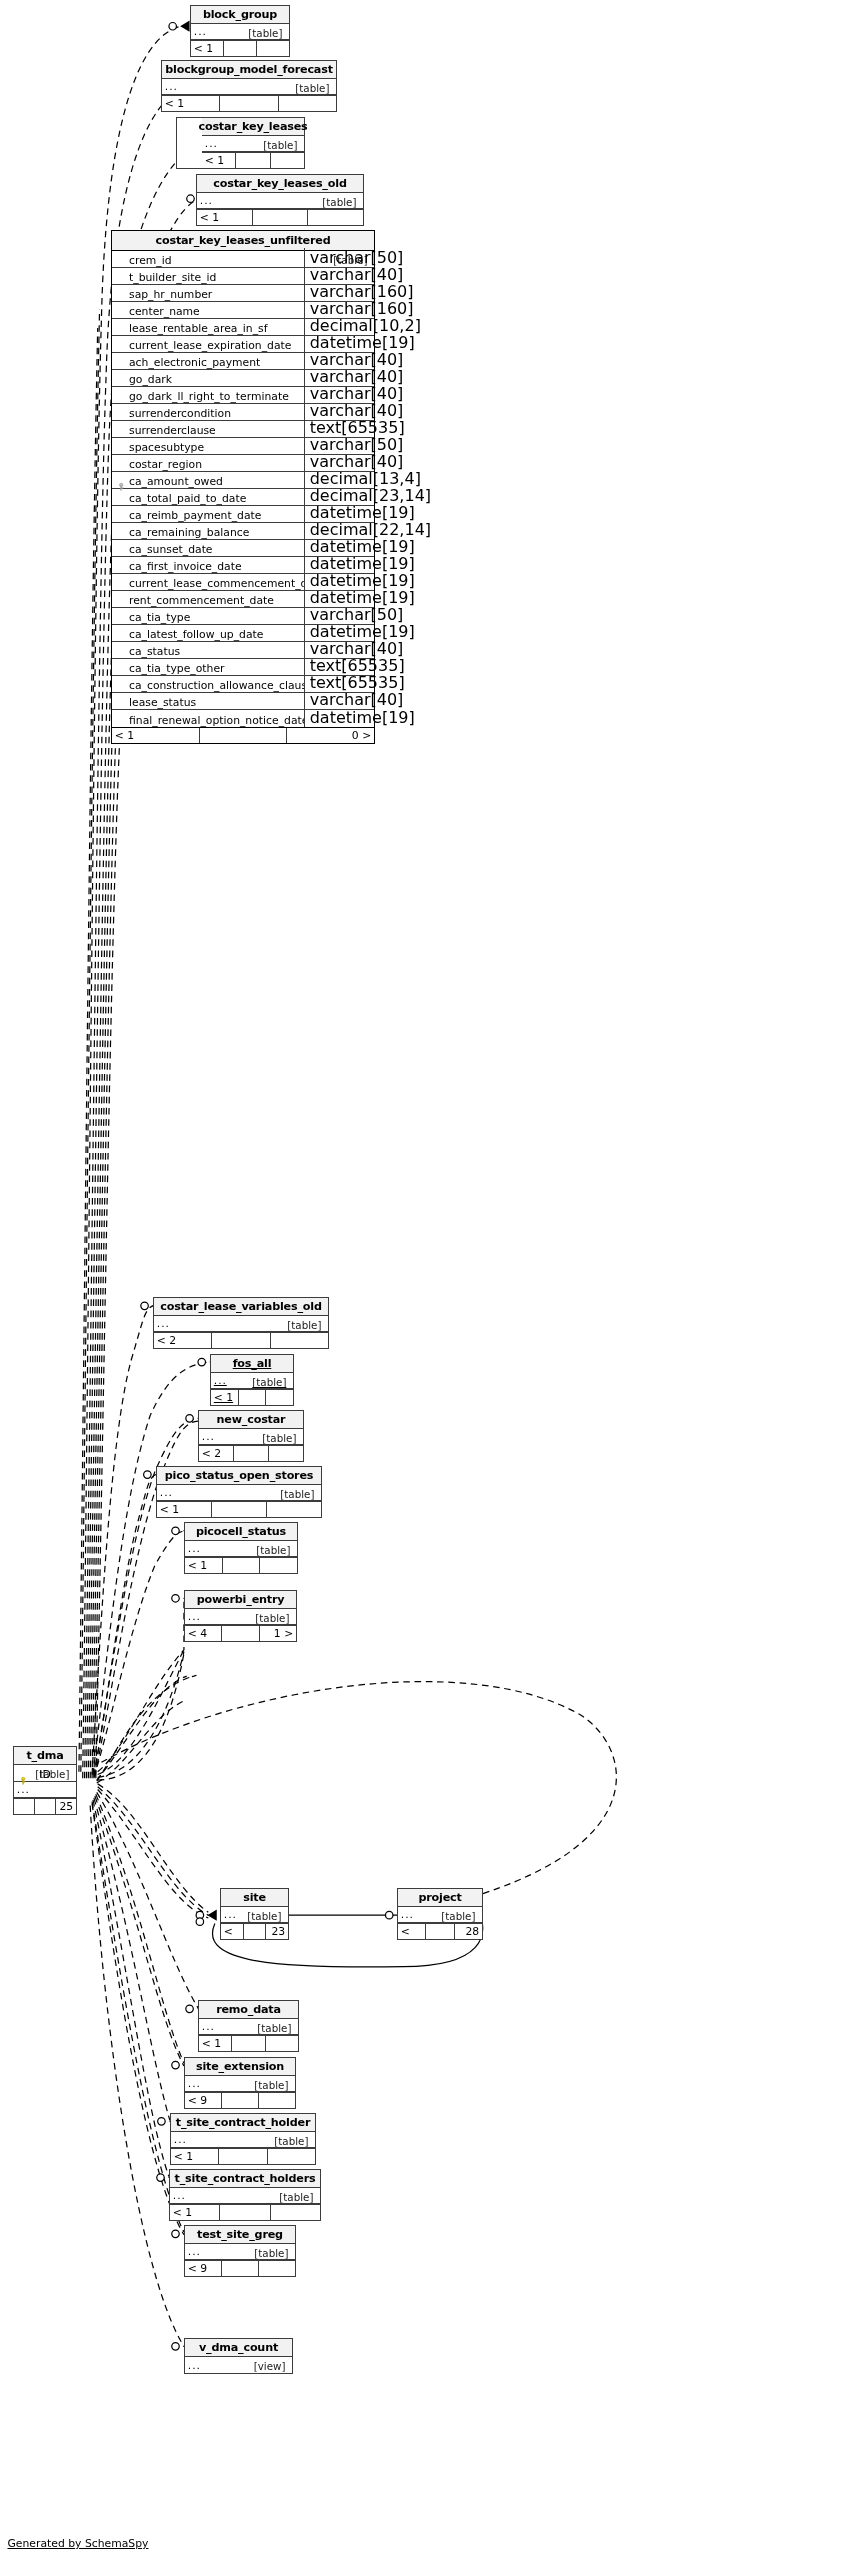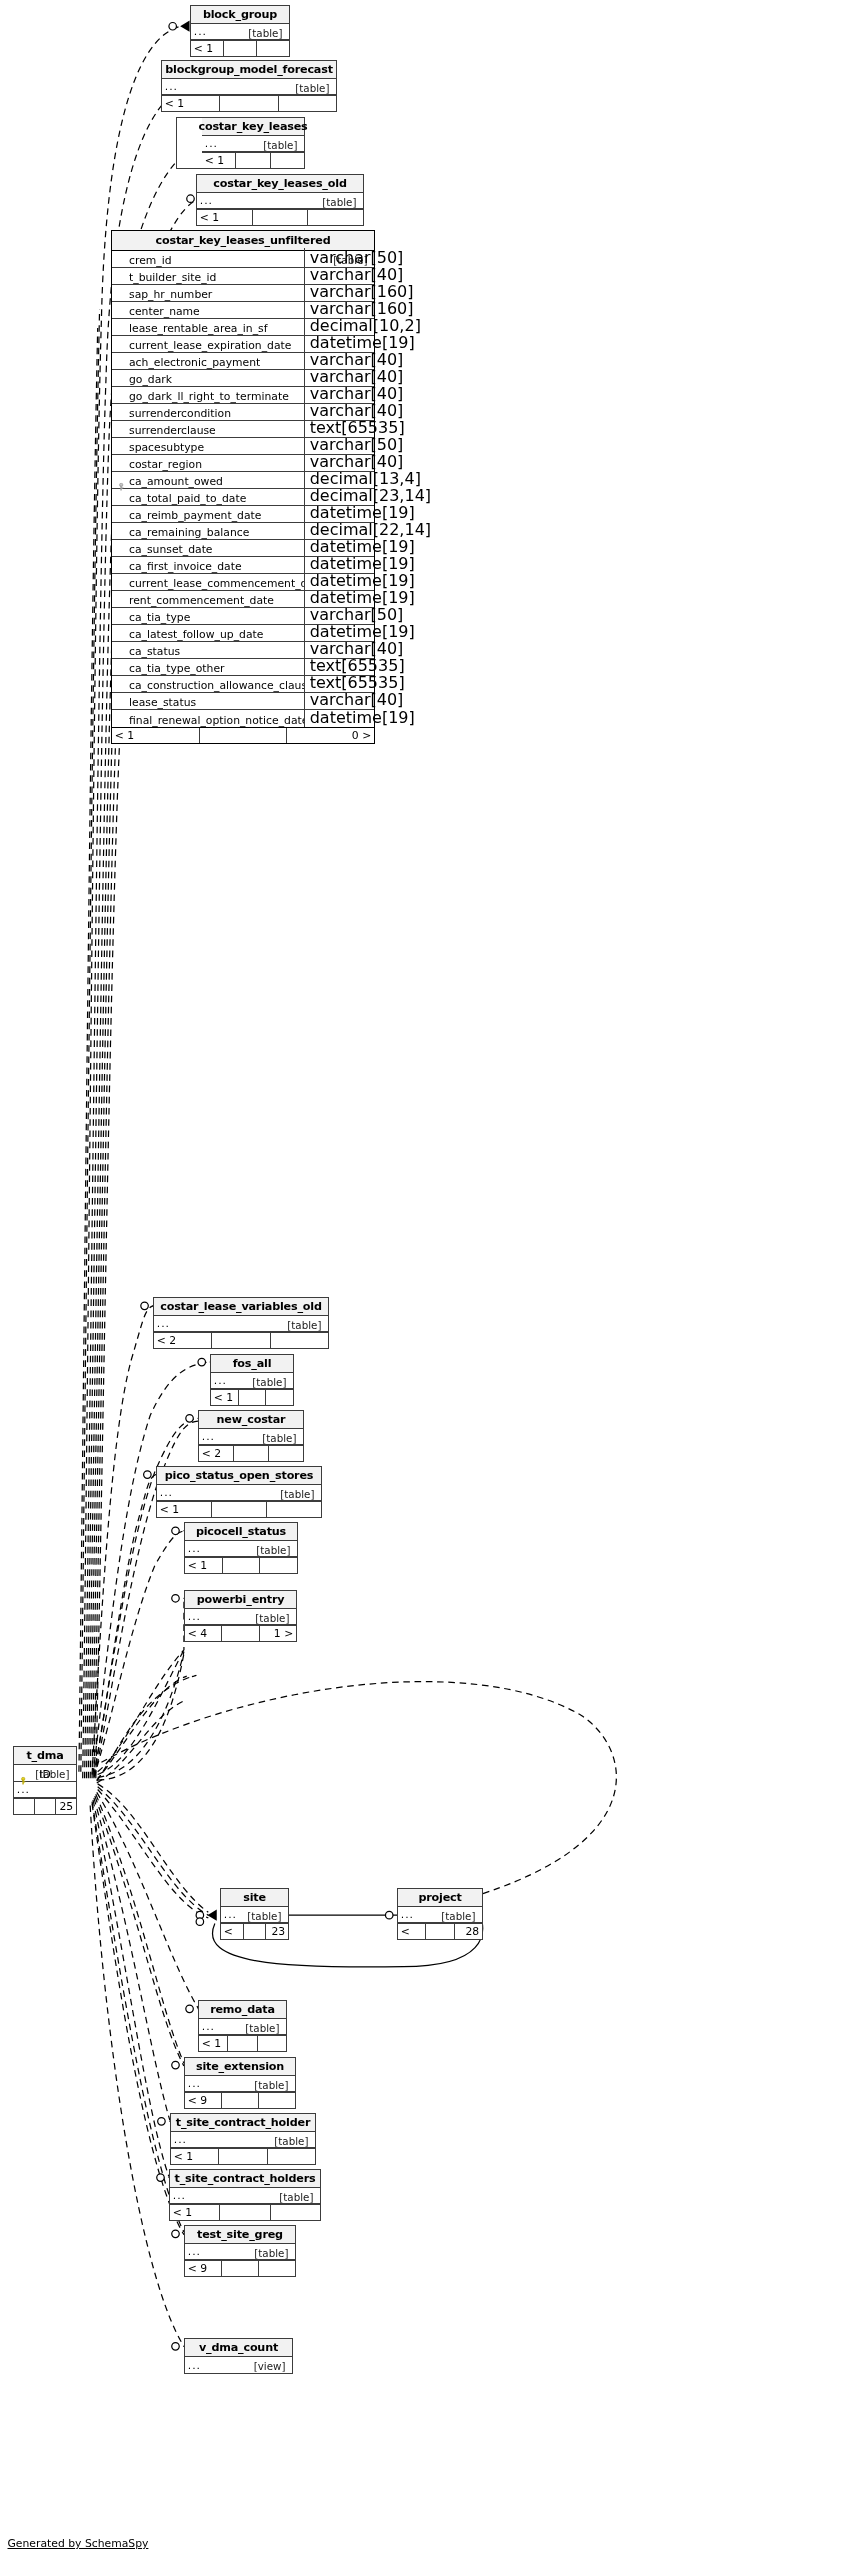--- a/index.html
+++ b/index.html
@@ -397,21 +397,21 @@
       <span class="ttype">[table]</span>
     </div>
     <div class="ellipsis">...</div>
     <div class="foot">
       <div class="fc">&lt; 2</div>
       <div class="fc"></div>
       <div class="fc r"></div>
     </div>
   </div>
 
-  <div class="node" style="left:210px;top:1354px;width:84px;">
+  <div class="node" style="left:210px;top:1354px;width:84px;text-decoration:underline;">
     <div class="hdr">
       <span class="tname">fos_all</span>
       <span class="ttype">[table]</span>
     </div>
     <div class="ellipsis">...</div>
     <div class="foot">
       <div class="fc">&lt; 1</div>
       <div class="fc"></div>
       <div class="fc r"></div>
     </div>
@@ -509,21 +509,21 @@
       <span class="ttype" style="padding-left:4.7px;">[table]</span>
     </div>
     <div class="ellipsis">...</div>
     <div class="foot">
       <div class="fc">&lt; 18</div>
       <div class="fc"></div>
       <div class="fc r">28 &gt;</div>
     </div>
   </div>
 
-  <div class="node" style="left:198px;top:2000px;width:89px;">
+  <div class="node" style="left:198px;top:2000px;width:101px;">
     <div class="hdr">
       <span class="tname">remo_data</span>
       <span class="ttype">[table]</span>
     </div>
     <div class="ellipsis">...</div>
     <div class="foot">
       <div class="fc">&lt; 1</div>
       <div class="fc"></div>
       <div class="fc r"></div>
     </div>

